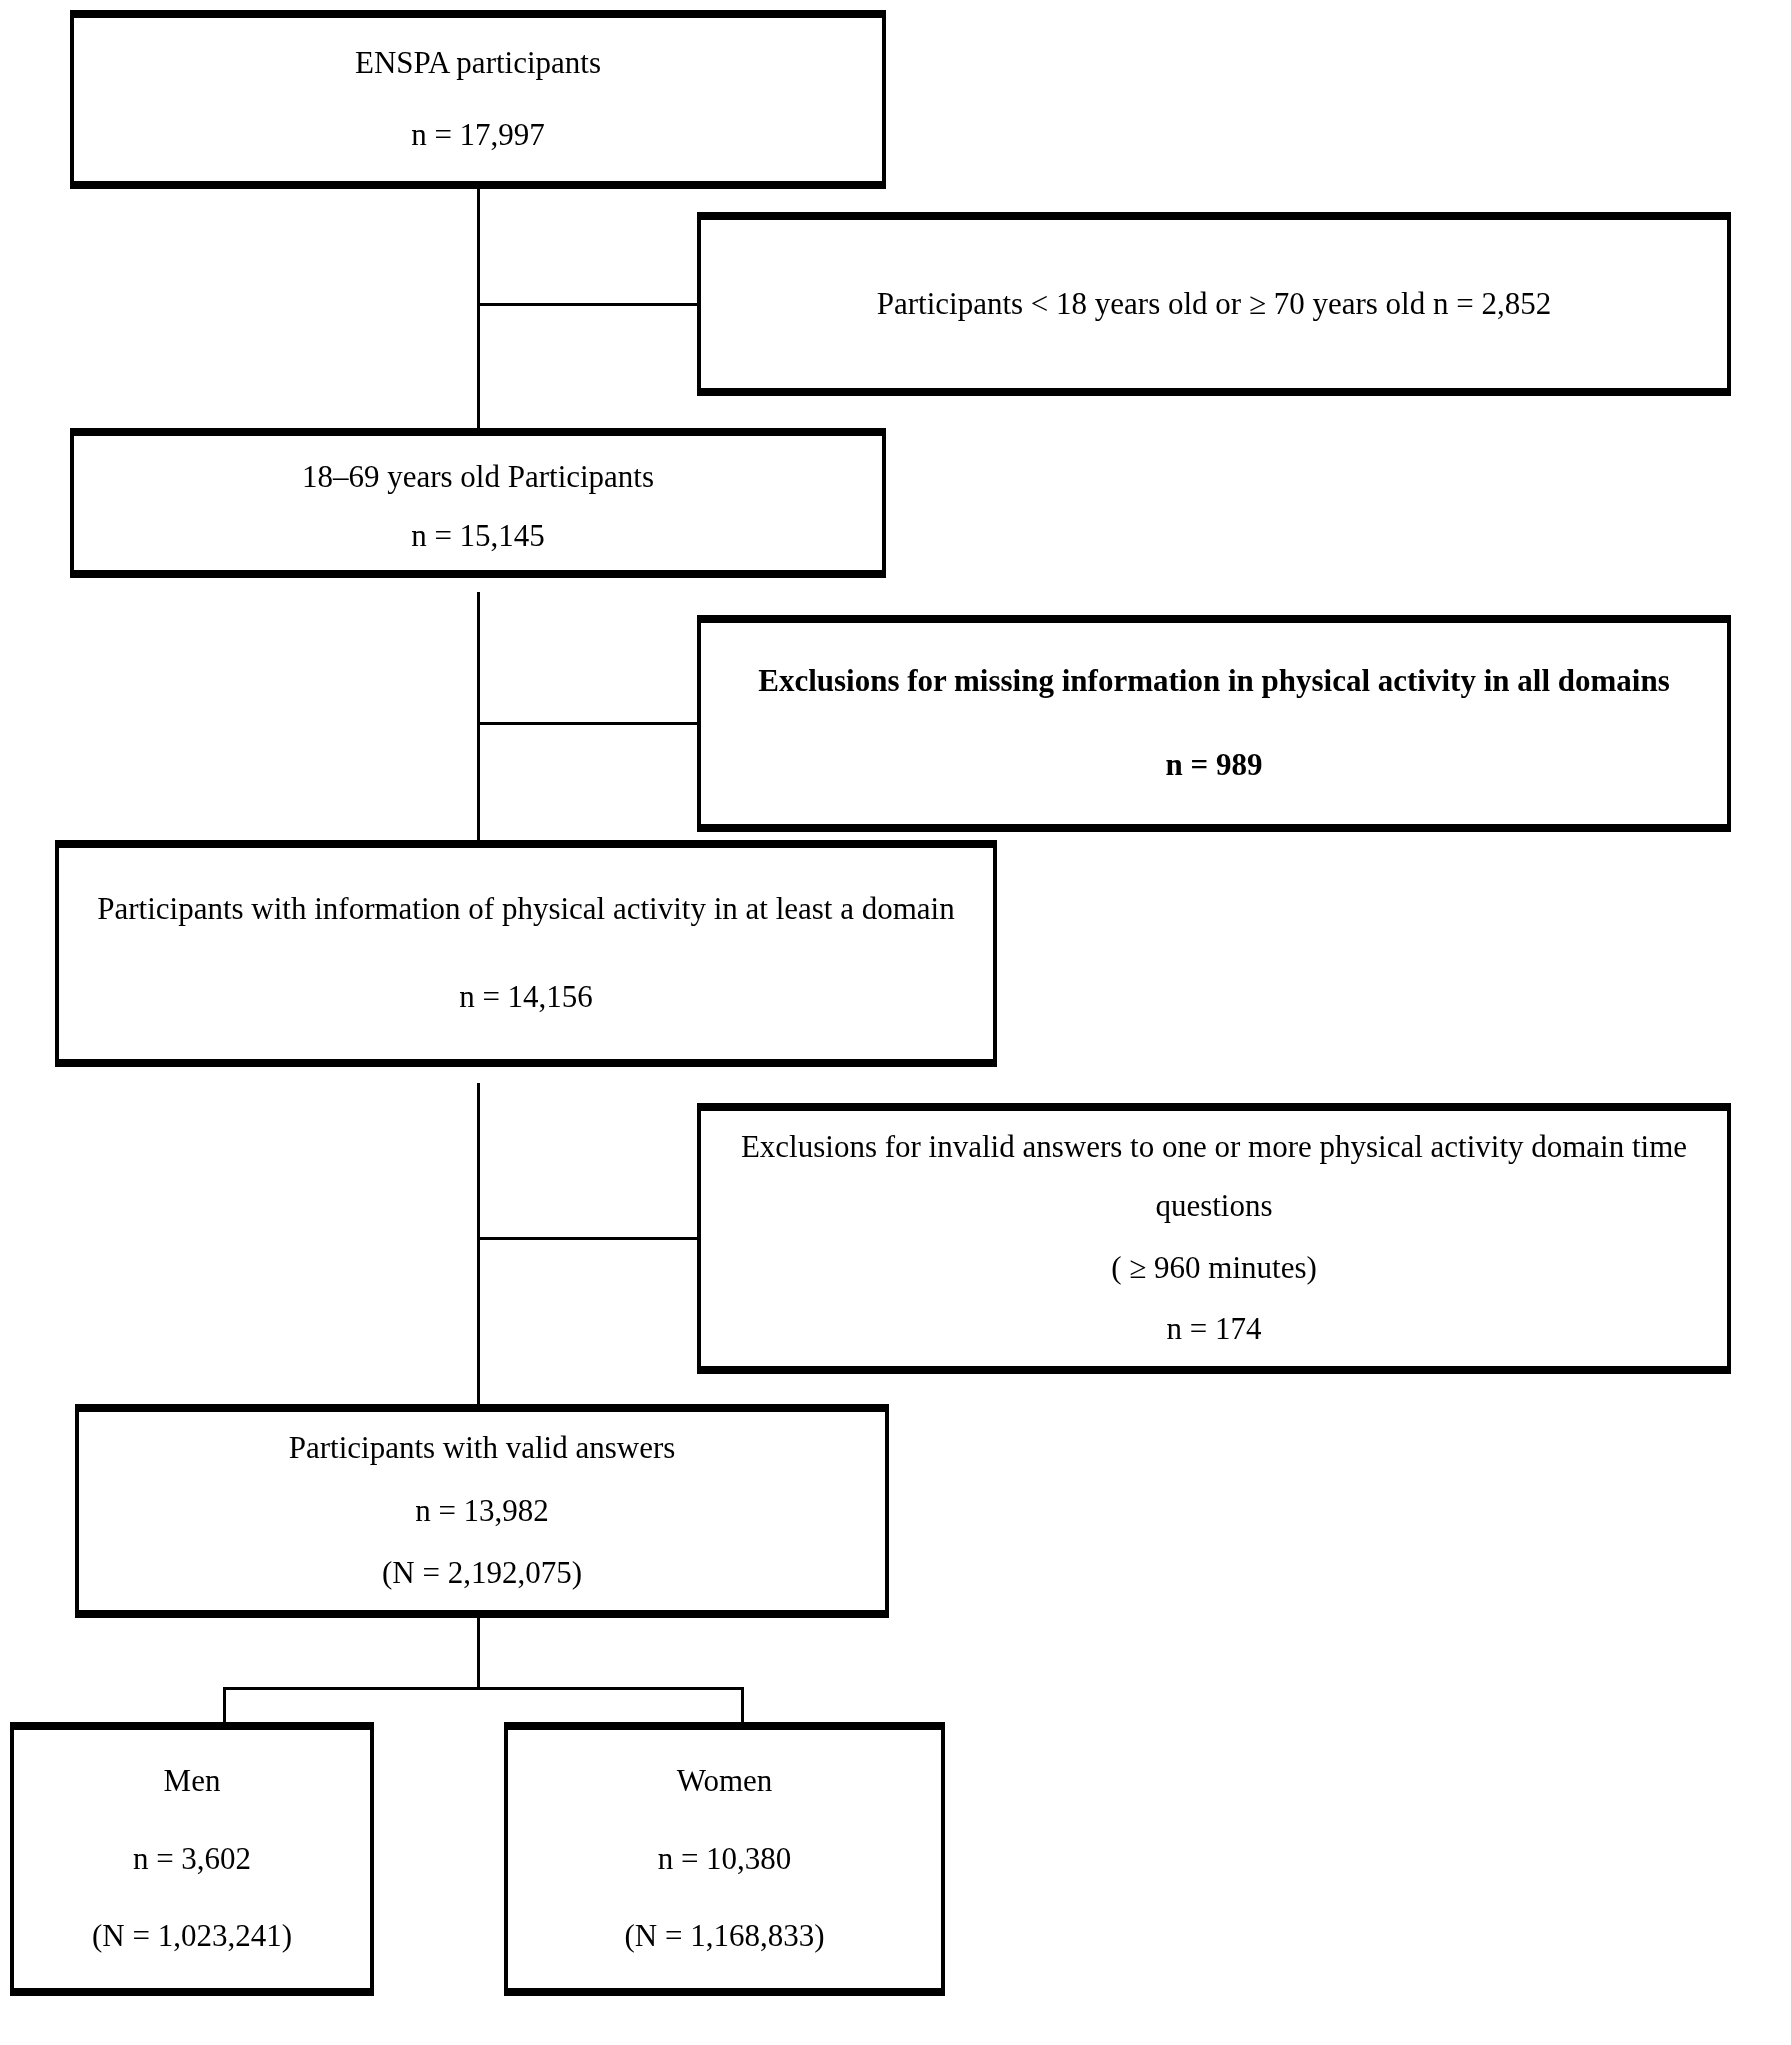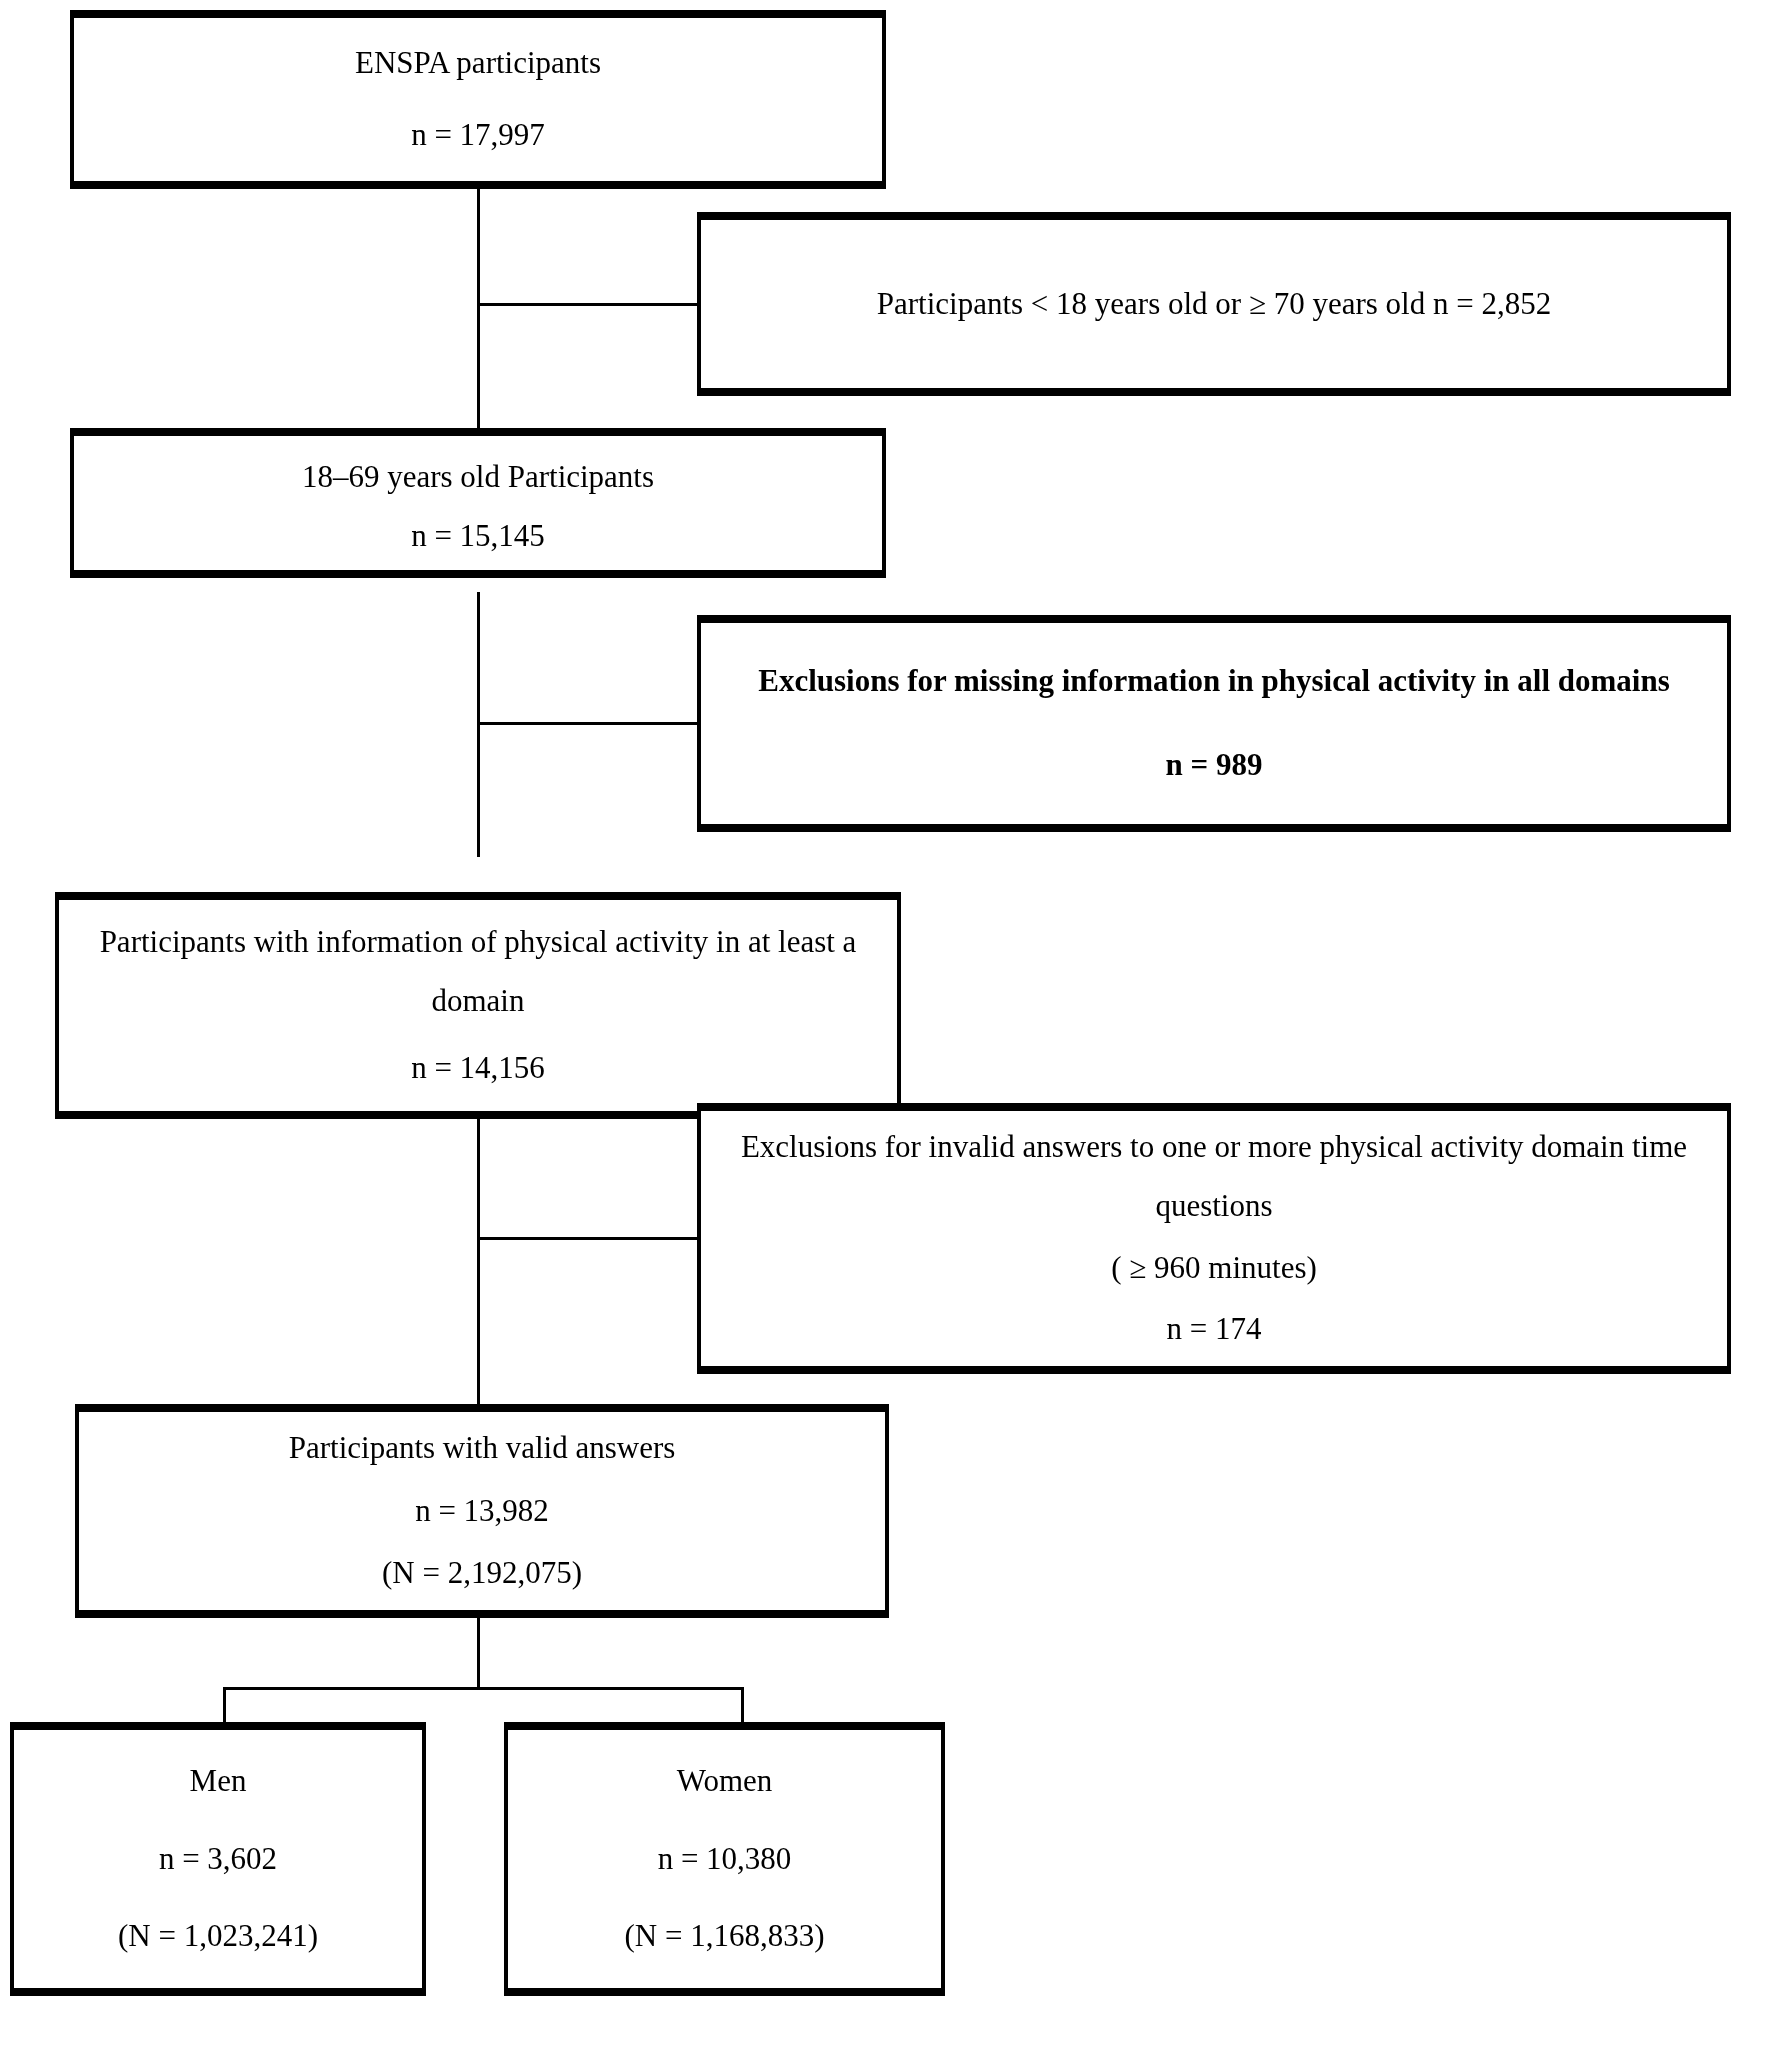--- a/index.html
+++ b/index.html
@@ -34,23 +34,23 @@
   .box .line {
     margin: 0;
   }
   .conn {
     position: absolute;
     background: #000000;
   }
   
   #box-enspa        { left: 70px;  top: 10px;   width: 816px; height: 179px; }
   #box-age          { left: 70px;  top: 428px;  width: 816px; height: 150px; justify-content: flex-end; }
-  #box-domain       { left: 55px;  top: 892px; width: 846px; height: 227px; }
+  #box-domain       { left: 55px;  top: 840px; width: 942px; height: 227px; }
   #box-valid        { left: 75px;  top: 1404px; width: 814px; height: 214px; }
-  #box-men          { left: 10px;   top: 1722px; width: 416px;  height: 274px; }
+  #box-men          { left: 10px;   top: 1722px; width: 364px;  height: 274px; }
   #box-women        { left: 504px; top: 1722px; width: 441px;  height: 274px; }
   
   #box-excl-age     { left: 697px; top: 212px;  width: 1034px; height: 184px; }
   #box-excl-missing { left: 697px; top: 615px; width: 1034px; height: 217px; font-weight: bold; }
   #box-excl-invalid { left: 697px; top: 1103px; width: 1034px; height: 271px; }
   
   #trunk-1       { left: 477px;  top: 189px;  width: 2.5px;    height: 240px; }
   #branch-1      { left: 477px;  top: 303px;  width: 220px;  height: 2.5px;  }
   #trunk-2       { left: 477px;  top: 592px; width: 2.5px;    height: 265px; }
   #branch-2      { left: 477px;  top: 722px; width: 220px;  height: 2.5px;  }

